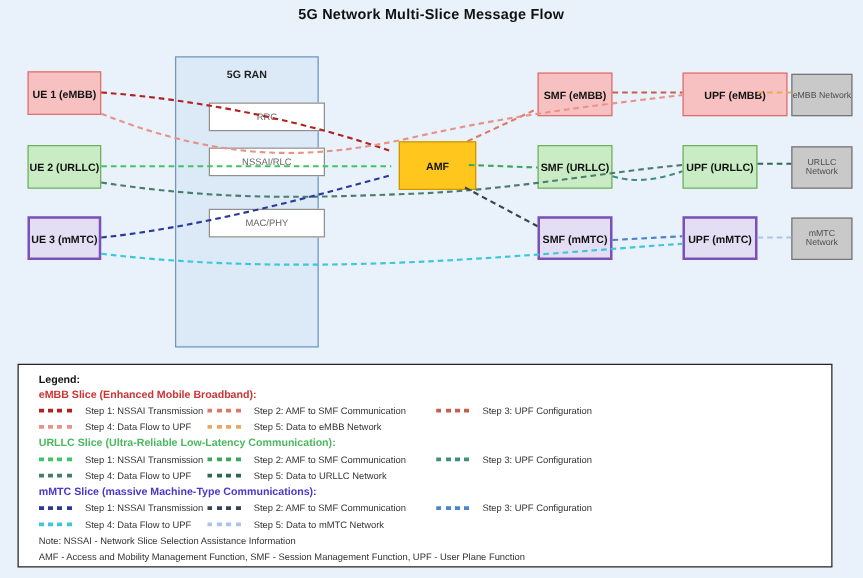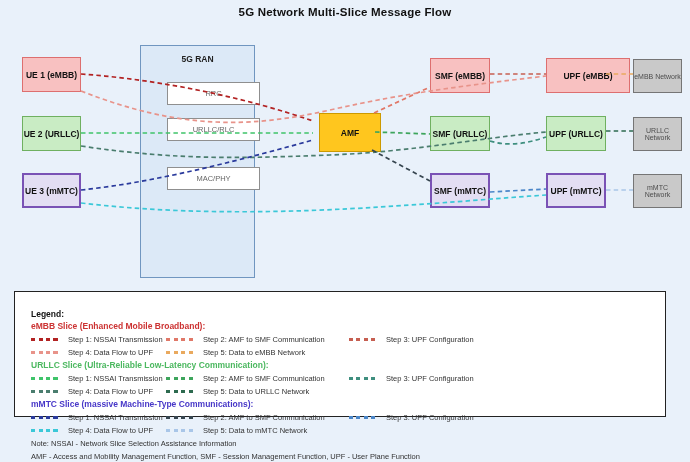--- a/index.html
+++ b/index.html
@@ -55,23 +55,23 @@
   #upf-embb {left:546px;top:58px; width:84px;height:35px;}
   #upf-urllc{left:546px;top:116px;width:60px;height:35px;}
   #upf-mmtc {left:546px;top:173px;width:60px;height:35px;}
   #net-embb {left:633px;top:59px; width:49px;height:34px;}
   #net-urllc{left:633px;top:117px;width:49px;height:34px;}
   #net-mmtc {left:633px;top:174px;width:49px;height:34px;}
 
   #flow-lines{position:absolute;left:0;top:0;width:690px;height:462px;z-index:5;pointer-events:none;}
 
   #legend{
-    position:absolute;left:14px;top:291px;width:652px;height:126px;
+    position:absolute;left:14px;top:291px;width:652px;height:163px;
     background:#ffffff;border:1.5px solid #222;box-sizing:border-box;
-    padding:16px 0 0 16px;z-index:3;
+    padding:5px 0 0 16px;z-index:3;
   }
   .legend-title{font-size:8.5px;font-weight:bold;color:#111;line-height:12px;}
   .slice-heading{font-size:8.5px;font-weight:bold;line-height:13px;}
   .slice-grid{
     display:grid;grid-template-columns:135px 183px auto;
     grid-auto-rows:13px;align-items:center;
   }
   .legend-item{display:flex;align-items:center;white-space:nowrap;}
   .legend-dash{display:inline-block;width:28px;height:3px;margin-right:9px;flex:0 0 auto;}
   .legend-label{font-size:7.5px;color:#333;}
@@ -85,21 +85,21 @@
 
   <div class="title">5G Network Multi-Slice Message Flow</div>
 
   <div class="node pink" id="ue1">UE 1 (eMBB)</div>
   <div class="node green" id="ue2">UE 2 (URLLC)</div>
   <div class="node purple" id="ue3">UE 3 (mMTC)</div>
 
   <div id="ran">
     <div class="ran-title">5G RAN</div>
     <div class="ran-layer" id="ran-layer-0">RRC</div>
-    <div class="ran-layer" id="ran-layer-1">URLLC/RLC</div>
+    <div class="ran-layer" id="ran-layer-1">NSSAI/RLC</div>
     <div class="ran-layer" id="ran-layer-2">MAC/PHY</div>
   </div>
 
   <div class="node amf" id="amf">AMF</div>
 
   <div class="node pink" id="smf-embb">SMF (eMBB)</div>
   <div class="node green" id="smf-urllc">SMF (URLLC)</div>
   <div class="node purple" id="smf-mmtc">SMF (mMTC)</div>
 
   <div class="node pink" id="upf-embb">UPF (eMBB)</div>

